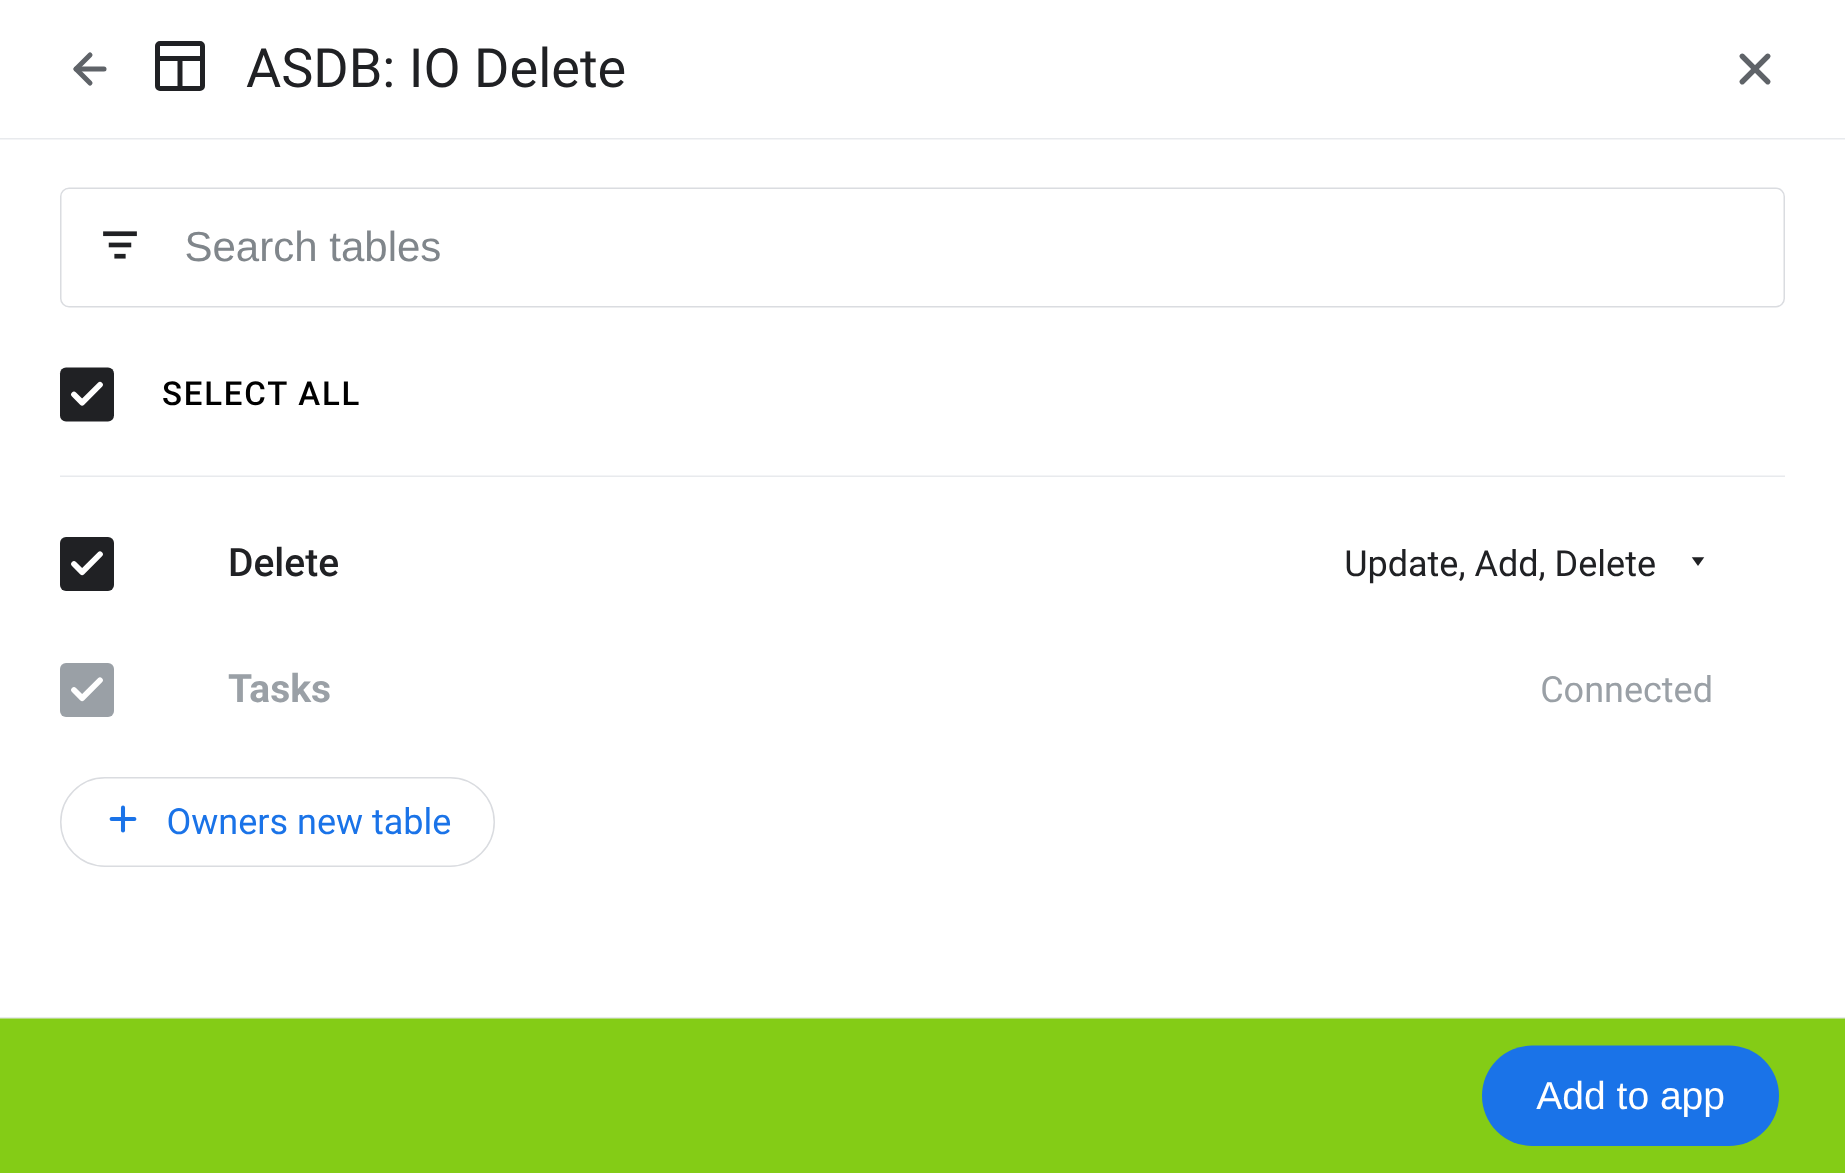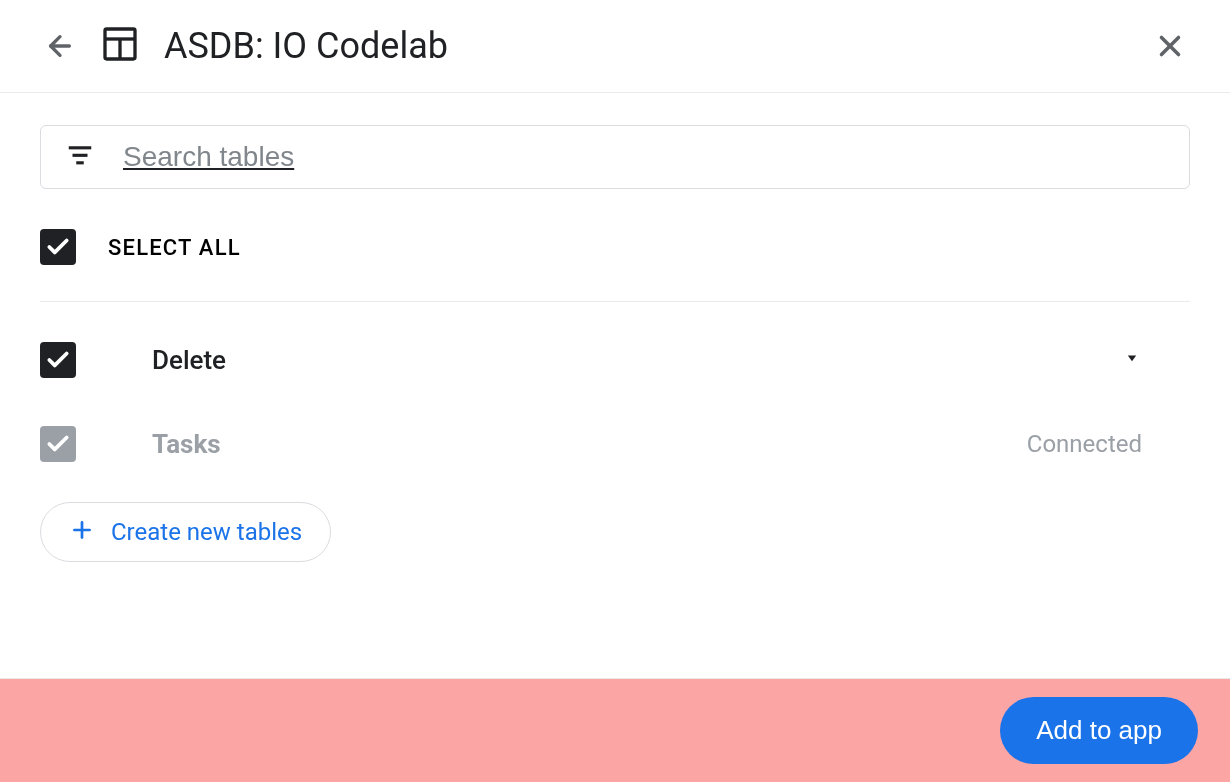--- a/index.html
+++ b/index.html
@@ -53,24 +53,23 @@
       color: #5f6368;
     }
     .content {
       padding: 32px 40px 0 40px;
     }
     .search-box {
       display: flex;
       align-items: center;
       border: 1px solid #dadce0;
       border-radius: 6px;
-      height: 64px;
+      height: 80px;
       padding: 0 24px;
       margin-bottom: 40px;
-      text-decoration: underline;
     }
     .filter-icon {
       color: #202124;
       margin-right: 28px;
     }
     .search-input {
       border: none;
       outline: none;
       font-size: 28px;
       color: #202124;
@@ -166,24 +165,24 @@
       font-size: 24px;
       color: #1a73e8;
       font-weight: 400;
     }
     .footer {
       position: absolute;
       bottom: 0;
       left: 0;
       right: 0;
       border-top: 1px solid #e8eaed;
-      padding: 18px 32px;
+      padding: 18px 44px;
       display: flex;
       justify-content: flex-end;
-      background: #fca5a5;
+      background: #84cc16;
     }
     .add-btn {
       background: #1a73e8;
       color: #fff;
       border: none;
       border-radius: 36px;
       padding: 18px 36px;
       font-size: 26px;
       font-weight: 400;
       cursor: pointer;
@@ -199,21 +198,21 @@
       <polyline points="12 19 5 12 12 5"></polyline>
     </svg>
   </div>
   <div class="db-icon">
     <svg width="40" height="40" viewBox="0 0 24 24" fill="none" stroke="currentColor" stroke-width="2">
       <rect x="3" y="3" width="18" height="18" rx="1"></rect>
       <line x1="3" y1="9" x2="21" y2="9"></line>
       <line x1="12" y1="9" x2="12" y2="21"></line>
     </svg>
   </div>
-  <div class="title">ASDB: IO Codelab</div>
+  <div class="title">ASDB: IO Delete</div>
   <div class="close-btn">
     <svg width="34" height="34" viewBox="0 0 24 24" fill="none" stroke="currentColor" stroke-width="2.5" stroke-linecap="round">
       <line x1="18" y1="6" x2="6" y2="18"></line>
       <line x1="6" y1="6" x2="18" y2="18"></line>
     </svg>
   </div>
 </div>
 
 <div class="content">
   <div class="search-box">
@@ -238,20 +237,21 @@
 
   <div class="table-list">
     <div class="table-row">
       <div class="checkbox checked">
         <svg width="26" height="26" viewBox="0 0 24 24" fill="none" stroke="currentColor" stroke-width="3.5" stroke-linecap="round" stroke-linejoin="round">
           <polyline points="20 6 9 17 4 12"></polyline>
         </svg>
       </div>
       <div class="table-name">Delete</div>
       <div class="table-action">
+        <span>Update, Add, Delete</span>
         <span class="dropdown-caret">
           <svg width="20" height="20" viewBox="0 0 24 24" fill="currentColor">
             <polygon points="7,9 17,9 12,16"></polygon>
           </svg>
         </span>
       </div>
     </div>
 
     <div class="table-row">
       <div class="checkbox disabled">
@@ -266,19 +266,19 @@
     </div>
   </div>
 
   <div class="create-btn">
     <span class="plus-icon">
       <svg width="26" height="26" viewBox="0 0 24 24" fill="none" stroke="currentColor" stroke-width="2.5" stroke-linecap="round">
         <line x1="12" y1="5" x2="12" y2="19"></line>
         <line x1="5" y1="12" x2="19" y2="12"></line>
       </svg>
     </span>
-    <span class="create-label">Create new tables</span>
+    <span class="create-label">Owners new table</span>
   </div>
 </div>
 
 <div class="footer">
   <button class="add-btn">Add to app</button>
 </div>
 
 </body></html>

